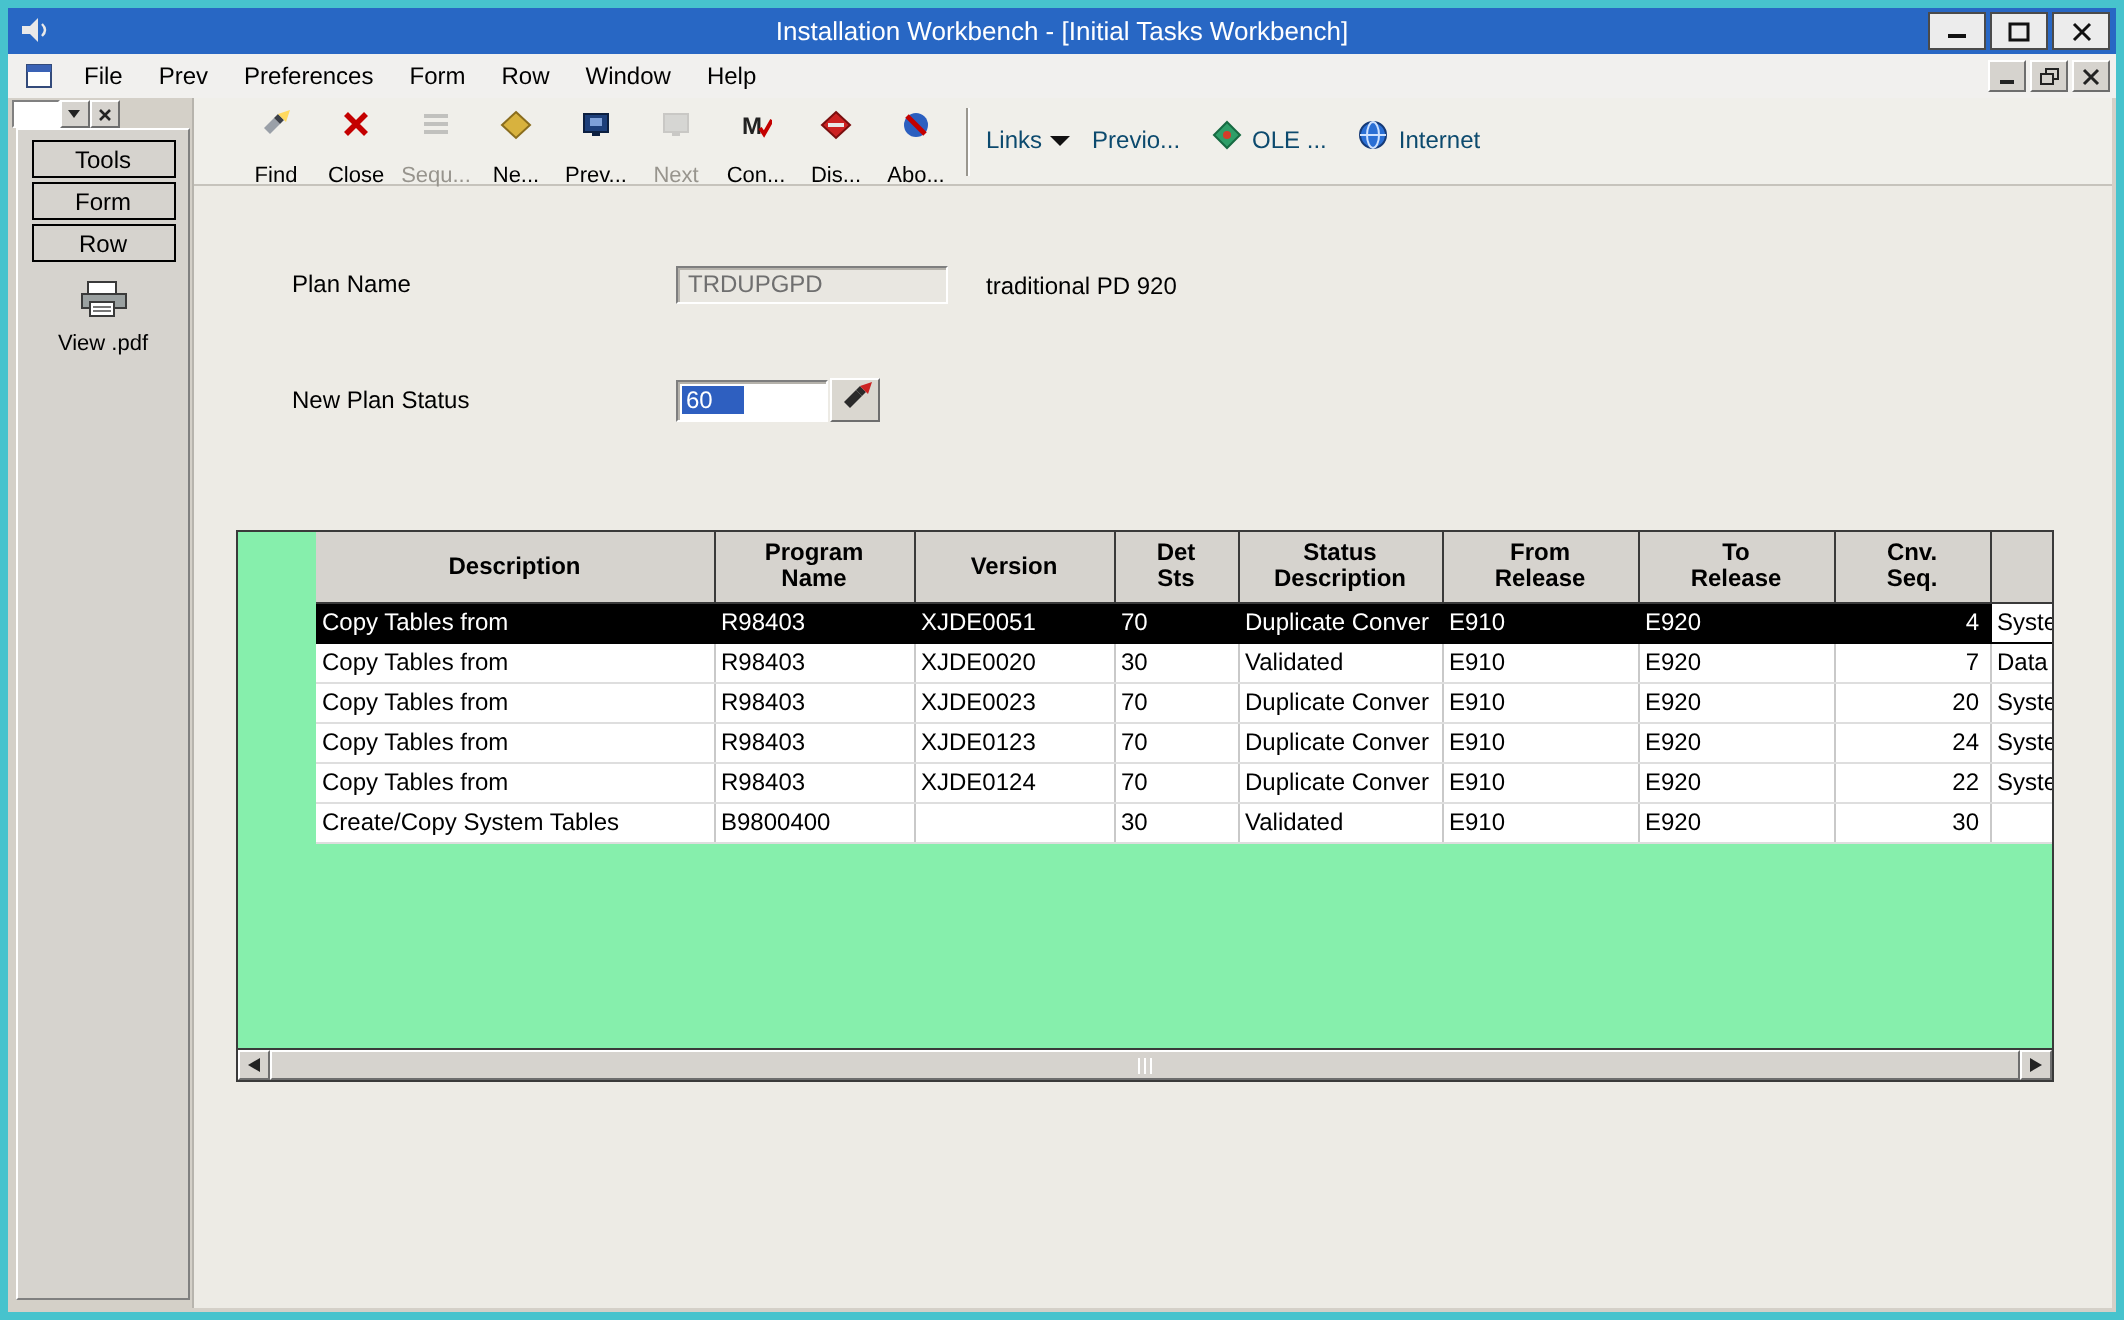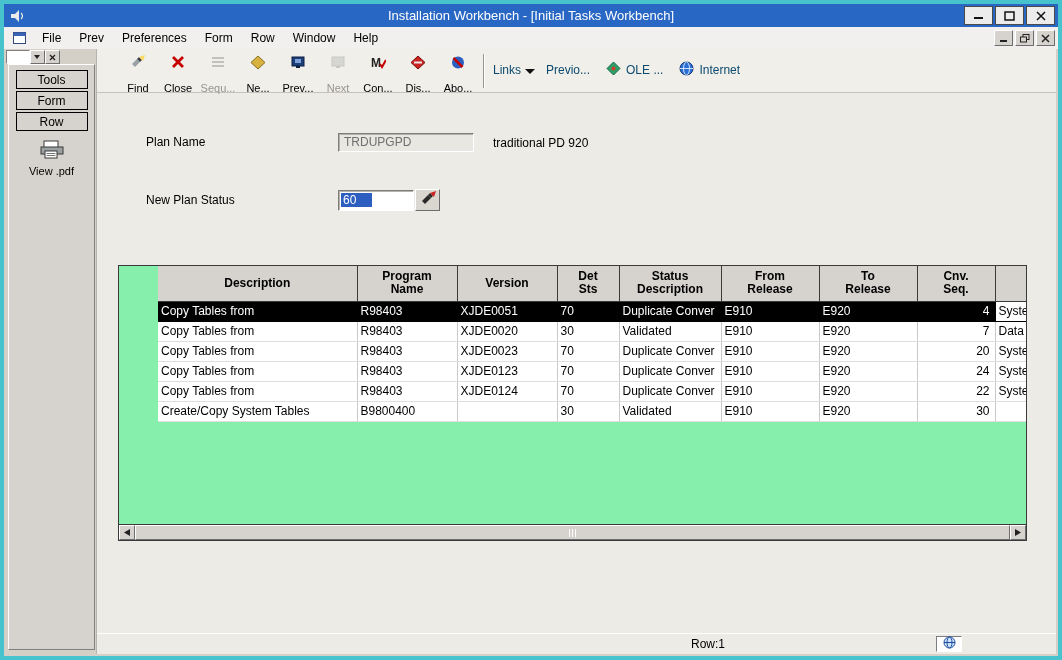--- a/index.html
+++ b/index.html
@@ -414,26 +414,16 @@
               </span>
             </span>
           <span class="scroll-btn">
               <svg width="6" height="7">
                 <polygon points="0,0 0,7 6,3.5" fill="#222"></polygon>
               </svg>
             </span>
         </div>
       </div>
 
-      <div class="statusbar">
-        <span class="row-indicator">Row:1</span>
-        <span class="globe-box">
-          <span><svg width="13" height="13">
-                <circle cx="6.5" cy="6.5" r="5.5" fill="#cfe2ff" stroke="#1d4f9e"></circle>
-                <ellipse cx="6.5" cy="6.5" rx="2.5" ry="5.5" fill="none" stroke="#1d4f9e"></ellipse>
-                <line x1="1" y1="6.5" x2="12" y2="6.5" stroke="#1d4f9e"></line>
-              </svg></span>
-        </span>
-      </div>
 
     </div>
   </div>
 </div>
 
 </body></html>

